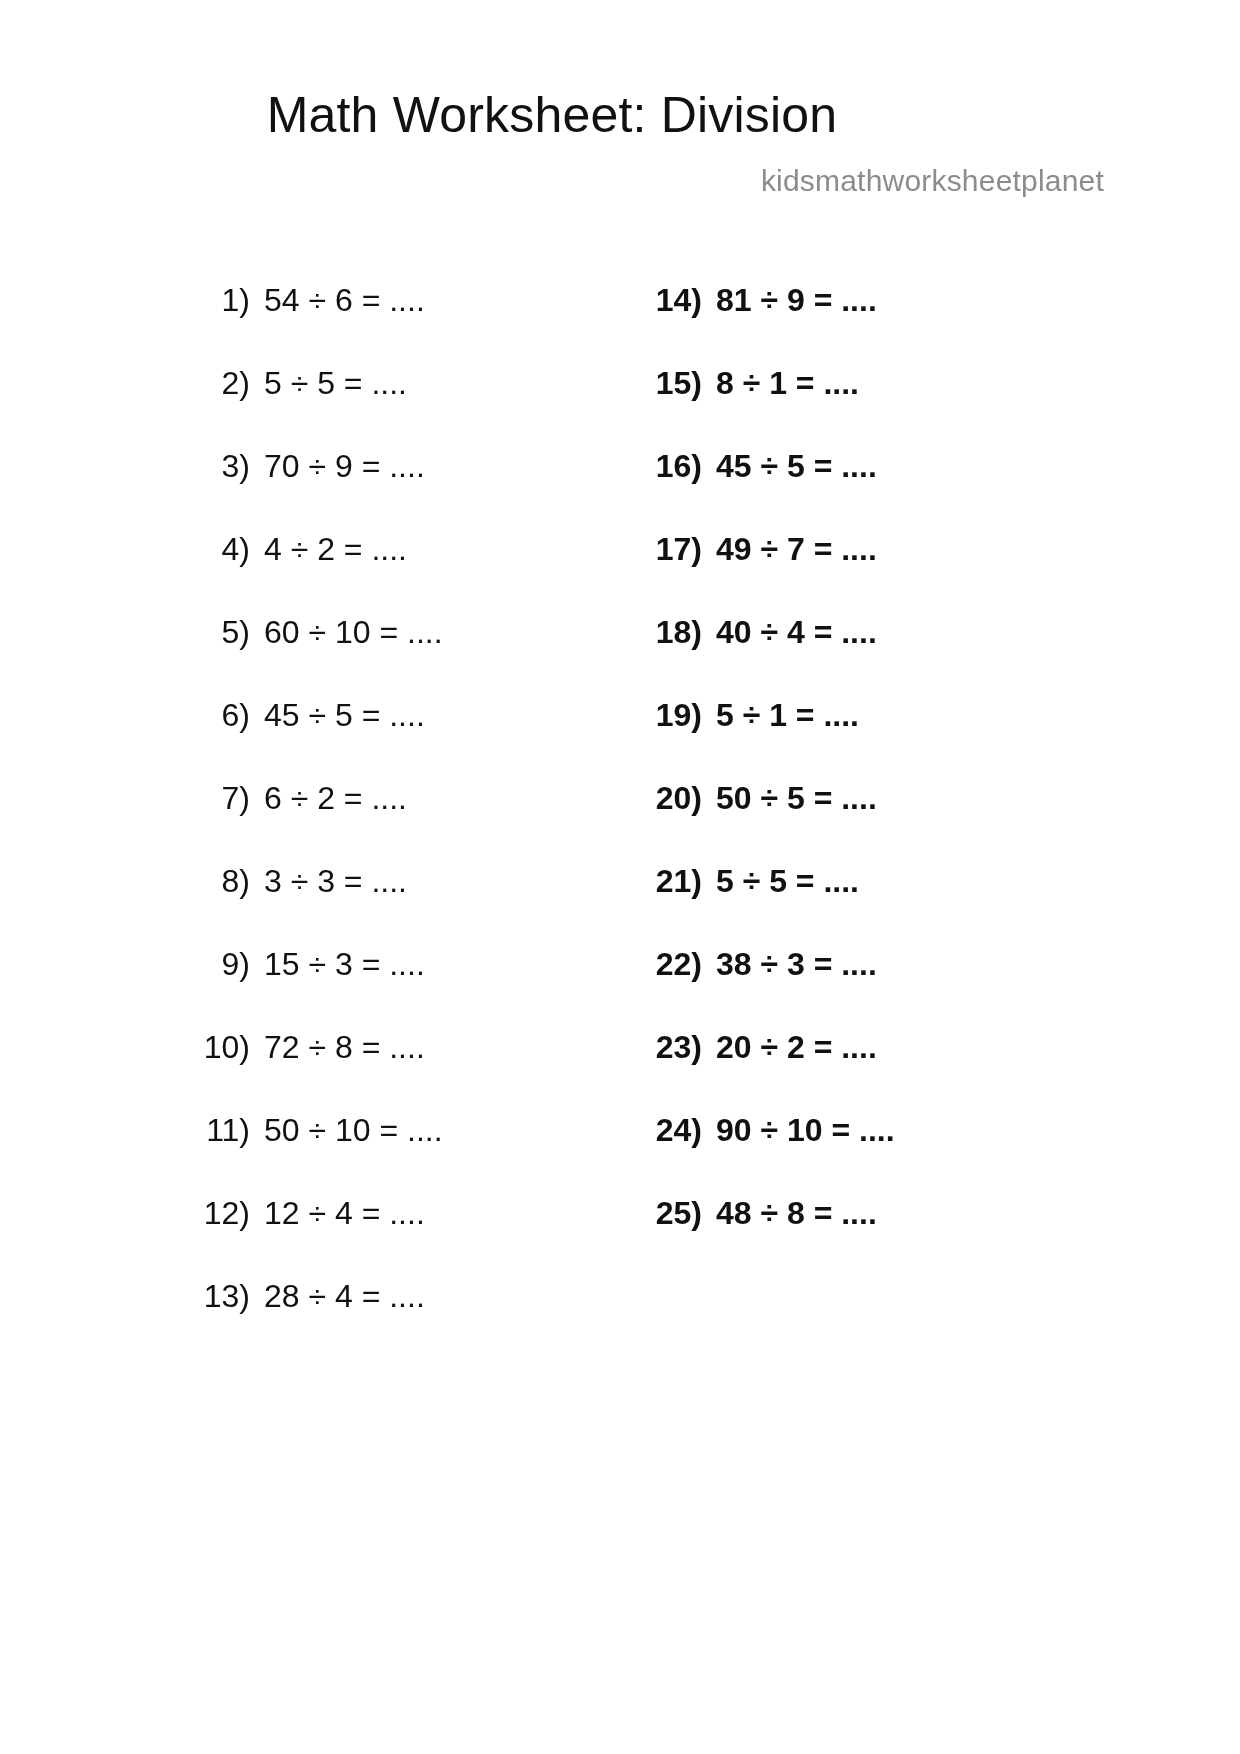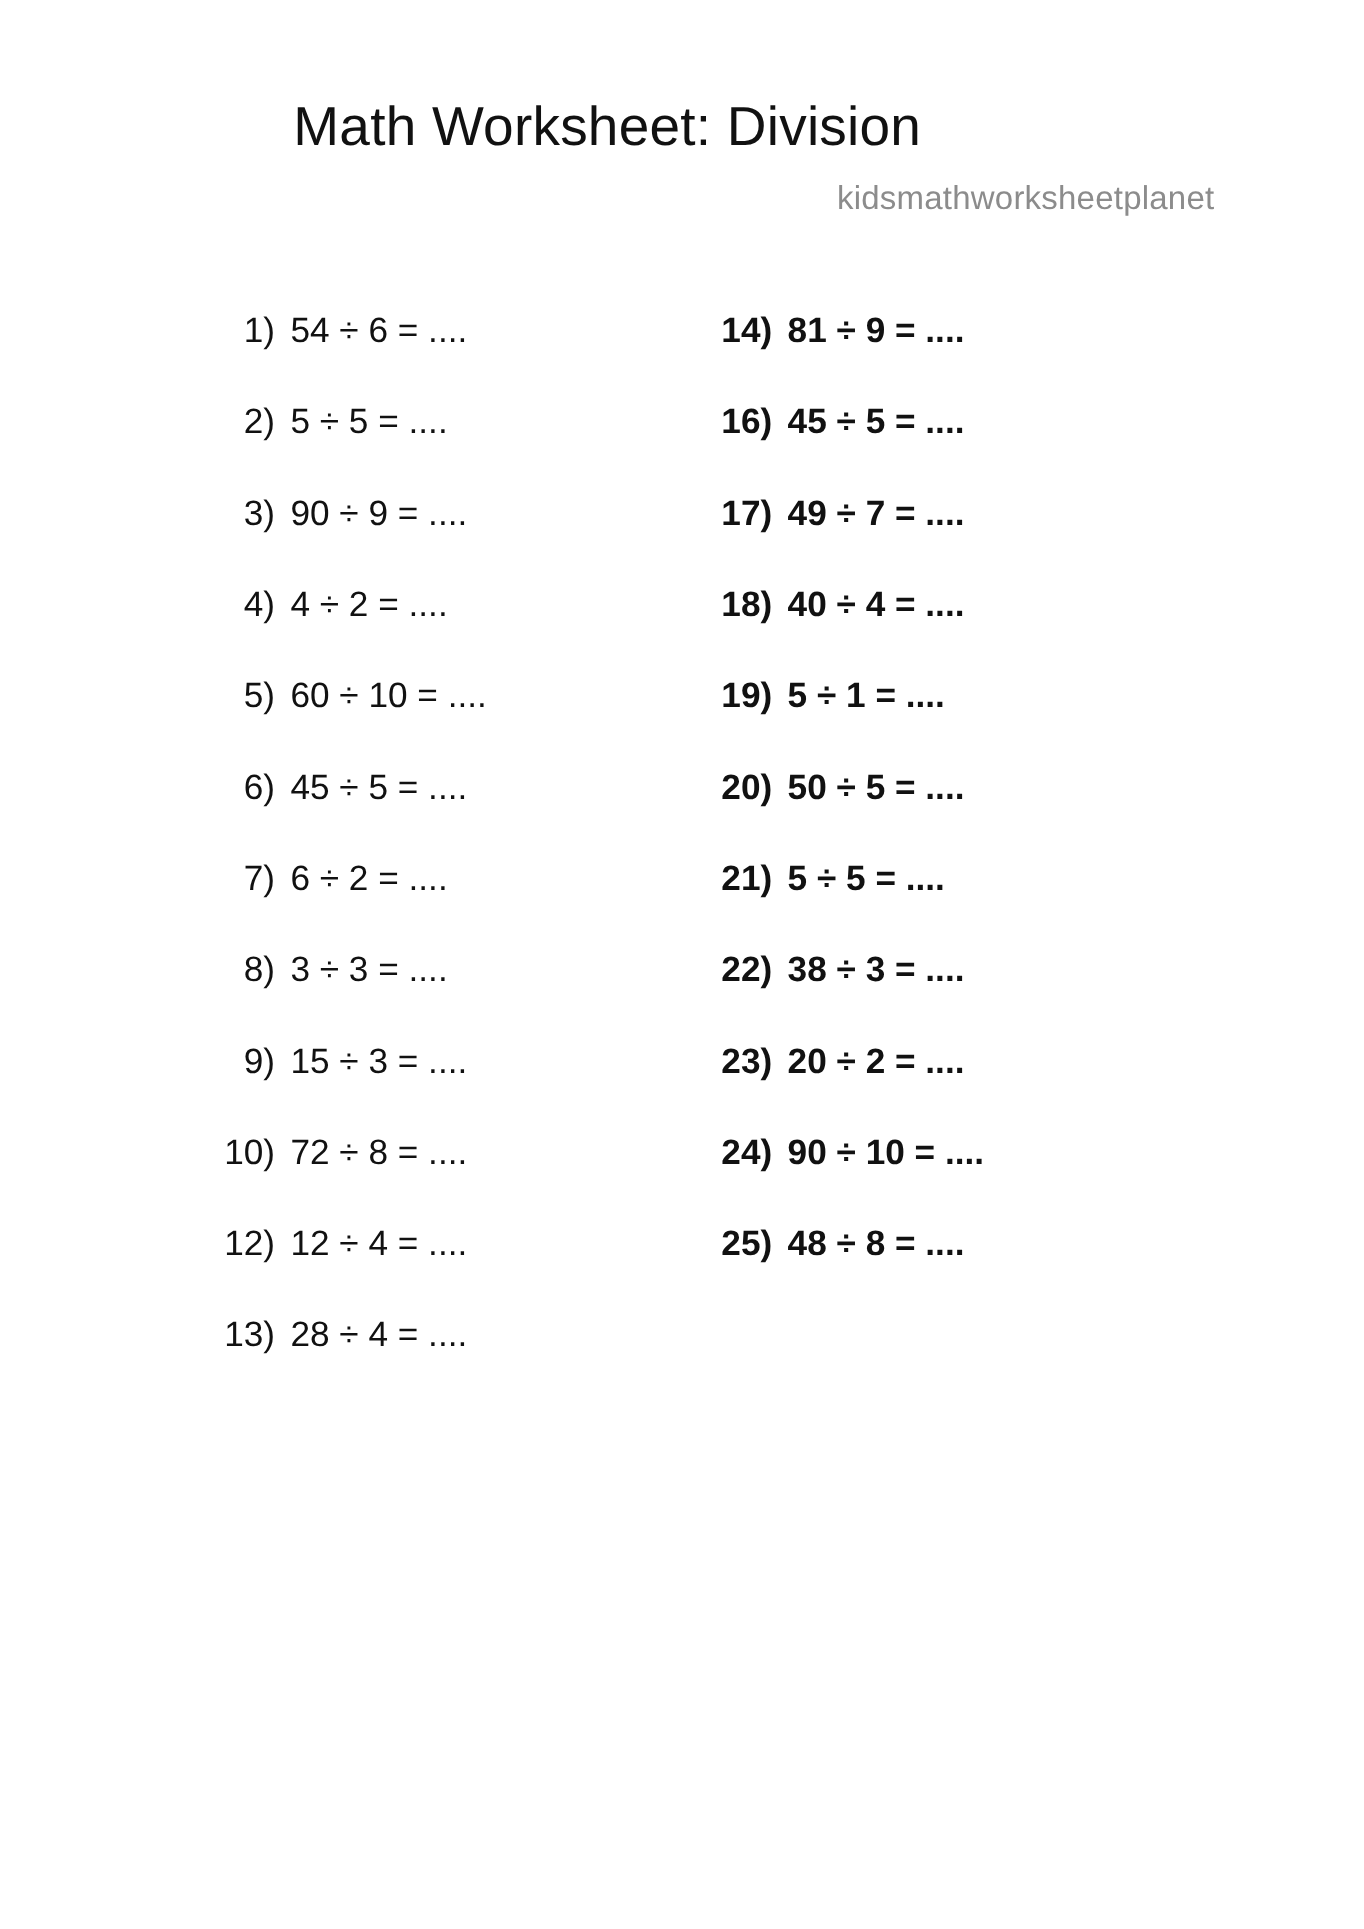--- a/index.html
+++ b/index.html
@@ -91,21 +91,21 @@
       <div class="problem">
         <span class="num">1)</span>
         <span class="expr">54 ÷ 6 = ....</span>
       </div>
       <div class="problem">
         <span class="num">2)</span>
         <span class="expr">5 ÷ 5 = ....</span>
       </div>
       <div class="problem">
         <span class="num">3)</span>
-        <span class="expr">90 ÷ 9 = ....</span>
+        <span class="expr">70 ÷ 9 = ....</span>
       </div>
       <div class="problem">
         <span class="num">4)</span>
         <span class="expr">4 ÷ 2 = ....</span>
       </div>
       <div class="problem">
         <span class="num">5)</span>
         <span class="expr">60 ÷ 10 = ....</span>
       </div>
       <div class="problem">
@@ -122,33 +122,41 @@
       </div>
       <div class="problem">
         <span class="num">9)</span>
         <span class="expr">15 ÷ 3 = ....</span>
       </div>
       <div class="problem">
         <span class="num">10)</span>
         <span class="expr">72 ÷ 8 = ....</span>
       </div>
       <div class="problem">
+        <span class="num">11)</span>
+        <span class="expr">50 ÷ 10 = ....</span>
+      </div>
+      <div class="problem">
         <span class="num">12)</span>
         <span class="expr">12 ÷ 4 = ....</span>
       </div>
       <div class="problem">
         <span class="num">13)</span>
         <span class="expr">28 ÷ 4 = ....</span>
       </div>
     </div>
 
     <div class="column right col-right">
       <div class="problem">
         <span class="num">14)</span>
         <span class="expr">81 ÷ 9 = ....</span>
+      </div>
+      <div class="problem">
+        <span class="num">15)</span>
+        <span class="expr">8 ÷ 1 = ....</span>
       </div>
       <div class="problem">
         <span class="num">16)</span>
         <span class="expr">45 ÷ 5 = ....</span>
       </div>
       <div class="problem">
         <span class="num">17)</span>
         <span class="expr">49 ÷ 7 = ....</span>
       </div>
       <div class="problem">

